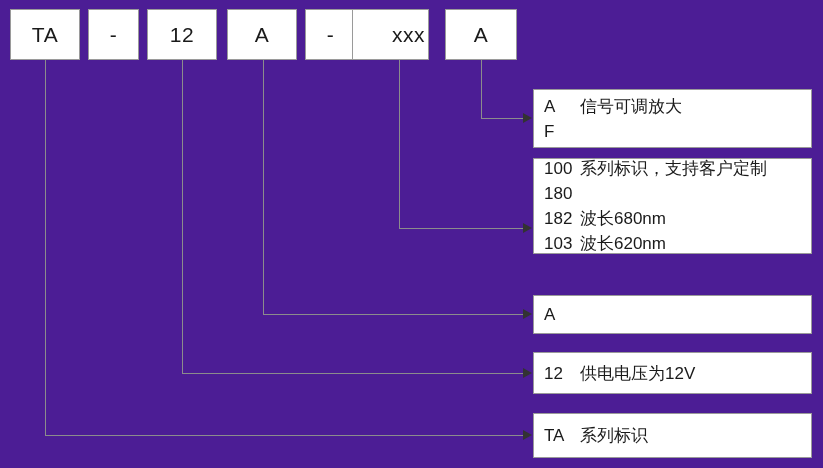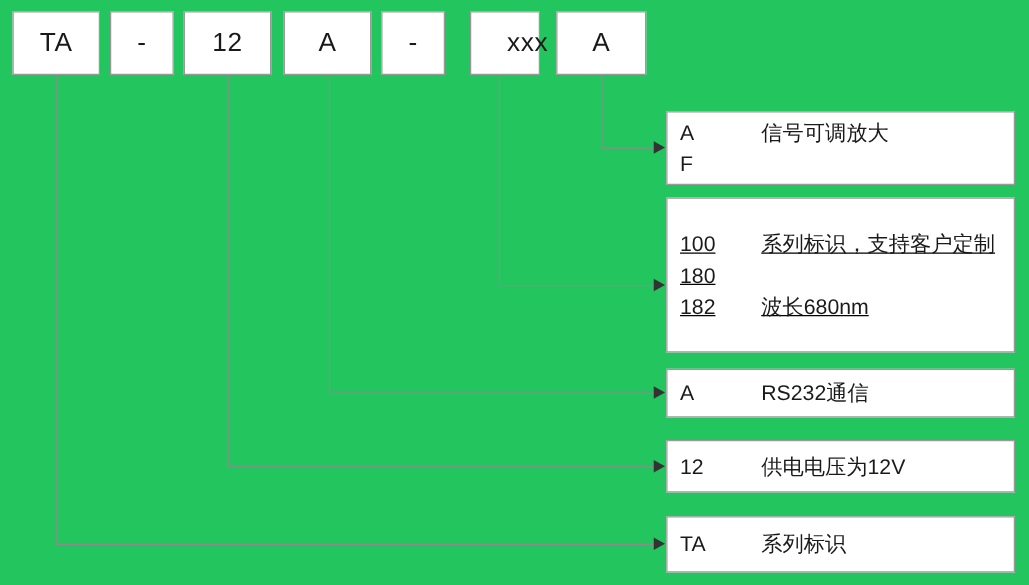--- a/index.html
+++ b/index.html
@@ -7,21 +7,21 @@
     padding: 0;
     background: #ffffff;
   }
   body {
     font-family: "Liberation Sans", "DejaVu Sans", sans-serif;
   }
   #canvas {
     position: relative;
     width: 823px;
     height: 468px;
-    background: #22c55e;
+    background: #4c1d95;
     overflow: hidden;
   }
 
   
   .code-box {
     position: absolute;
     box-sizing: border-box;
     border: 1px solid #9a9a9a;
     background: #ffffff;
     display: flex;
@@ -53,21 +53,20 @@
     white-space: nowrap;
   }
   .desc-code {
     display: inline-block;
     min-width: 36px;
     flex: 0 0 auto;
   }
   .desc-text {
     display: inline-block;
     flex: 0 0 auto;
-    margin-left: 29px;
   }
 
   
   .vline {
     position: absolute;
     width: 1px;
     background: #8c8c8c;
   }
   .hline {
     position: absolute;
@@ -101,21 +100,21 @@
   </div>
 
   <div class="code-box" style="left:227px; top:9px; width:70px; height:51px;">
     <span>A</span>
   </div>
 
   <div class="code-box" style="left:305px; top:9px; width:51px; height:51px;">
     <span>-</span>
   </div>
 
-  <div class="code-box" style="left:376px; top:9px; width:56px; height:51px;padding-left:36px;">
+  <div class="code-box" style="left:352px; top:9px; width:77px; height:51px;padding-left:36px;">
     <span>xxx</span>
   </div>
 
   <div class="code-box" style="left:445px; top:9px; width:72px; height:51px;">
     <span>A</span>
   </div>
 
   <div class="vline" style="left:481px; top:60px; height:58px;"></div>
   <div class="hline" style="left:481px; top:118px; width:43px;"></div>
   <div class="arrow-head" style="left:523px; top:113px;"></div>
@@ -139,38 +138,41 @@
   <div class="desc-box" style="left:533px; top:89px; width:279px; height:59px;">
     <div class="desc-row">
       <span class="desc-code">A</span>
       <span class="desc-text">信号可调放大</span>
     </div>
     <div class="desc-row">
       <span class="desc-code">F</span>
     </div>
   </div>
 
-  <div class="desc-box" style="left:533px; top:158px; width:279px; height:124px;text-decoration:underline;">
+  <div class="desc-box" style="left:533px; top:158px; width:279px; height:96px;">
     <div class="desc-row">
       <span class="desc-code">100</span>
       <span class="desc-text">系列标识，支持客户定制</span>
     </div>
     <div class="desc-row">
       <span class="desc-code">180</span>
     </div>
     <div class="desc-row">
       <span class="desc-code">182</span>
       <span class="desc-text">波长680nm</span>
     </div>
+    <div class="desc-row">
+      <span class="desc-code">103</span>
+      <span class="desc-text">波长620nm</span>
+    </div>
   </div>
 
   <div class="desc-box" style="left:533px; top:295px; width:279px; height:39px;">
     <div class="desc-row">
       <span class="desc-code">A</span>
-      <span class="desc-text">RS232通信</span>
     </div>
   </div>
 
   <div class="desc-box" style="left:533px; top:352px; width:279px; height:42px;">
     <div class="desc-row">
       <span class="desc-code">12</span>
       <span class="desc-text">供电电压为12V</span>
     </div>
   </div>
 

